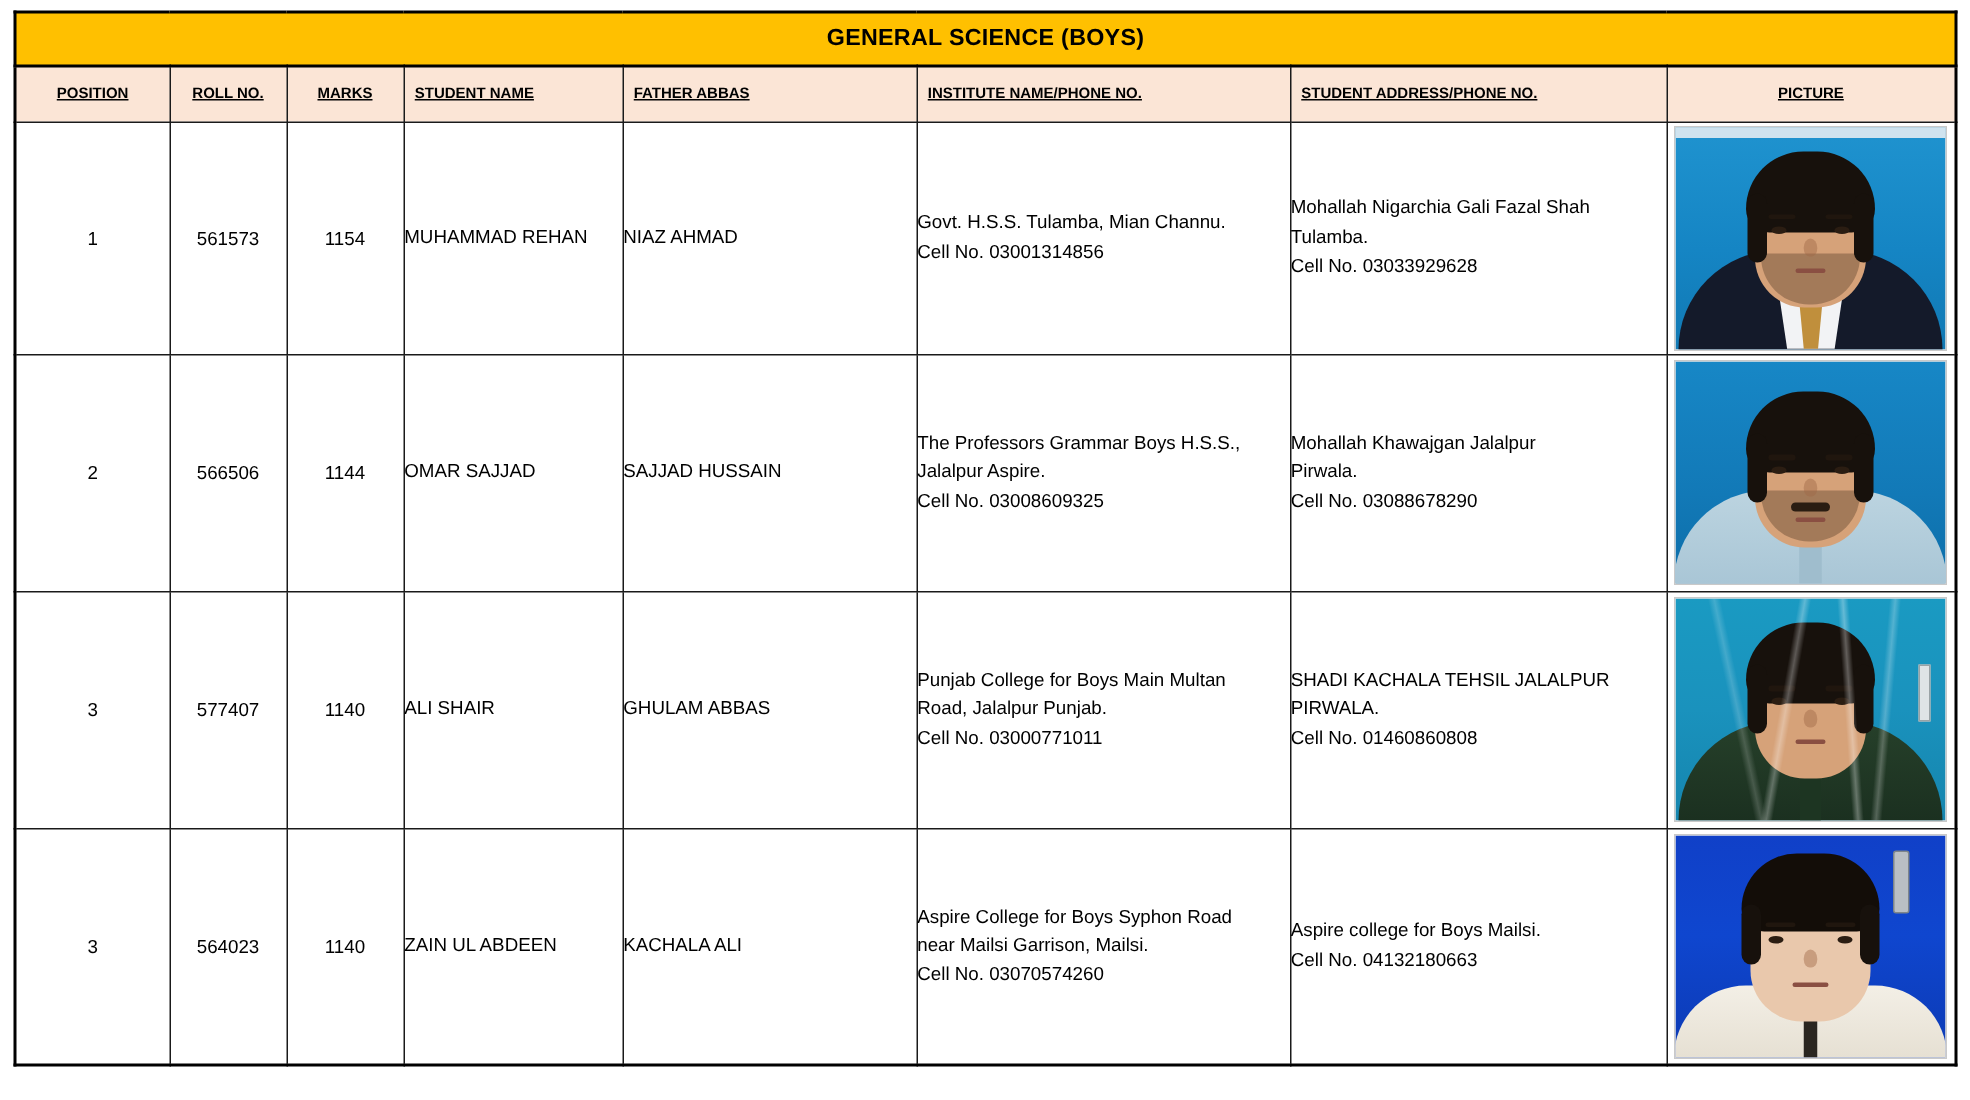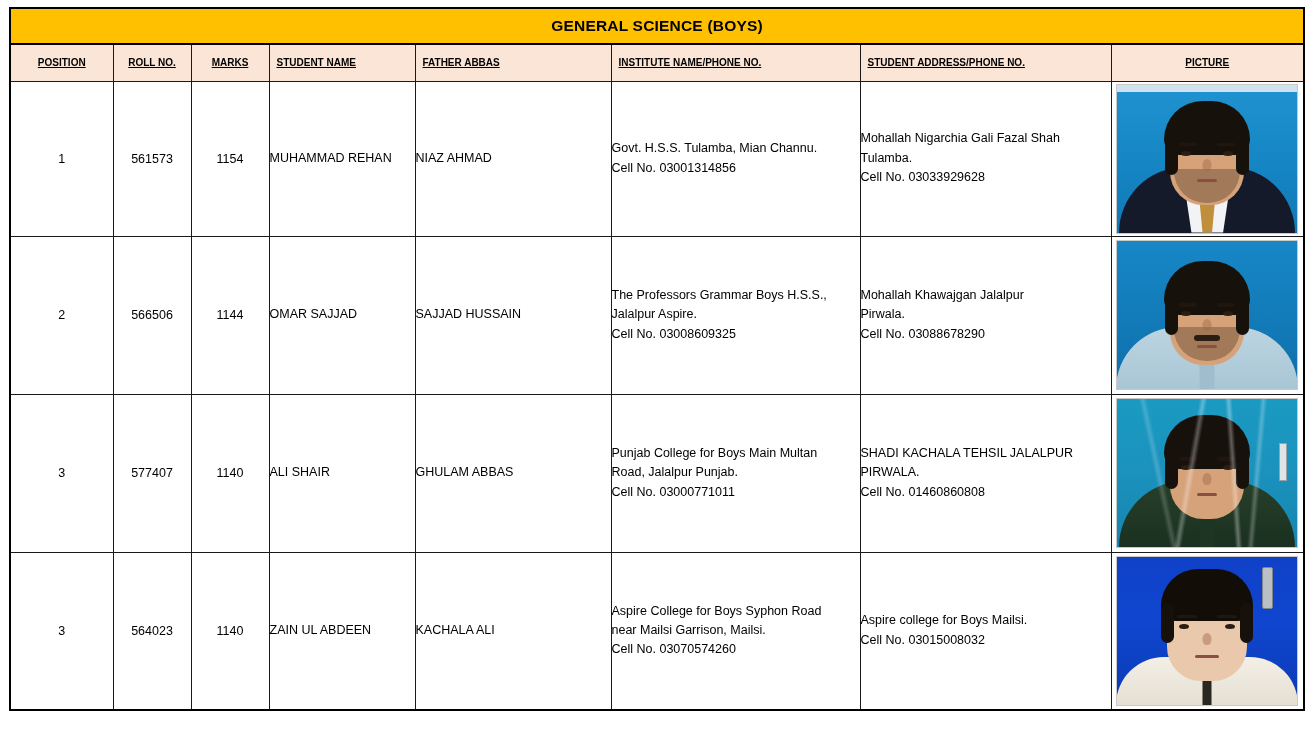--- a/index.html
+++ b/index.html
@@ -403,21 +403,21 @@
         <td class="cell-center">1140</td>
         <td class="cell-left">ZAIN UL ABDEEN</td>
         <td class="cell-left">KACHALA ALI</td>
         <td class="cell-wrap">
           <span class="line">Aspire College for Boys Syphon Road</span>
           <span class="line">near Mailsi Garrison, Mailsi.</span>
           <span class="line">Cell No. 03070574260</span>
         </td>
         <td class="cell-wrap">
           <span class="line">Aspire college for Boys Mailsi.</span>
-          <span class="line">Cell No. 03015008032</span>
+          <span class="line">Cell No. 04132180663</span>
         </td>
         <td class="pic-cell">
           <div class="photo-frame">
             <div class="portrait p4">
               <div class="bg"></div>
               <div class="clip"></div>
               <div class="shoulders"></div>
               <div class="placket"></div>
               <div class="neck" style="bottom:36px;"></div>
               <div class="head"></div>

